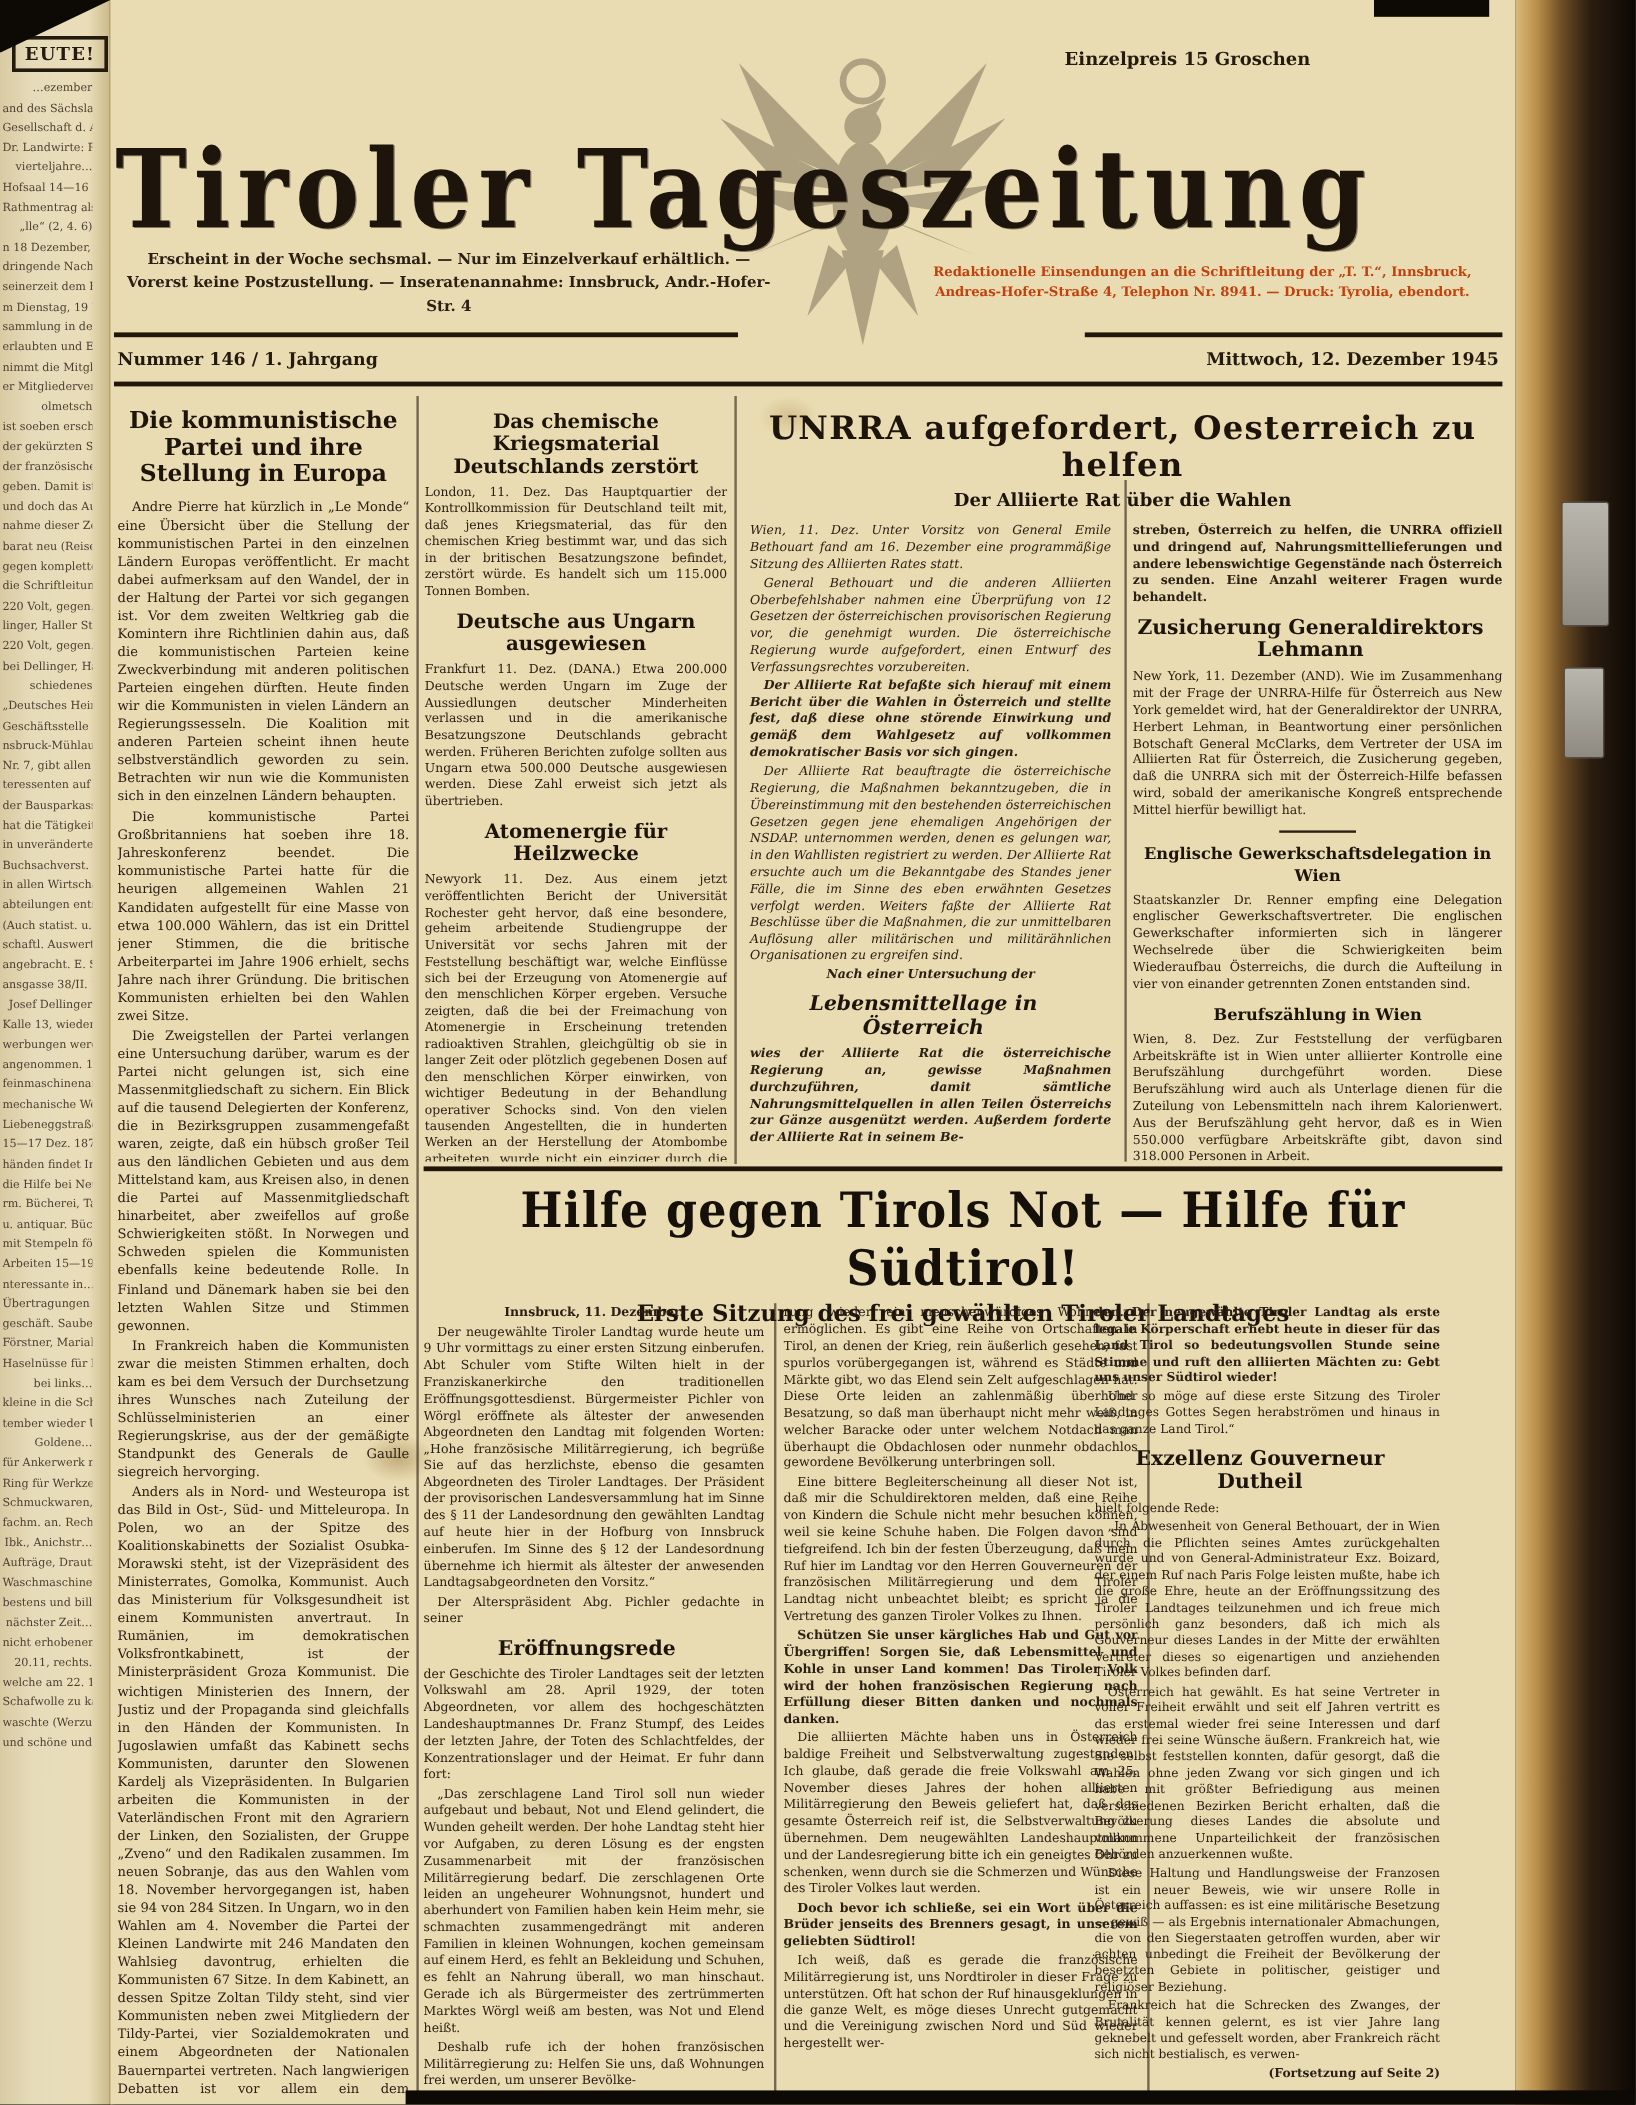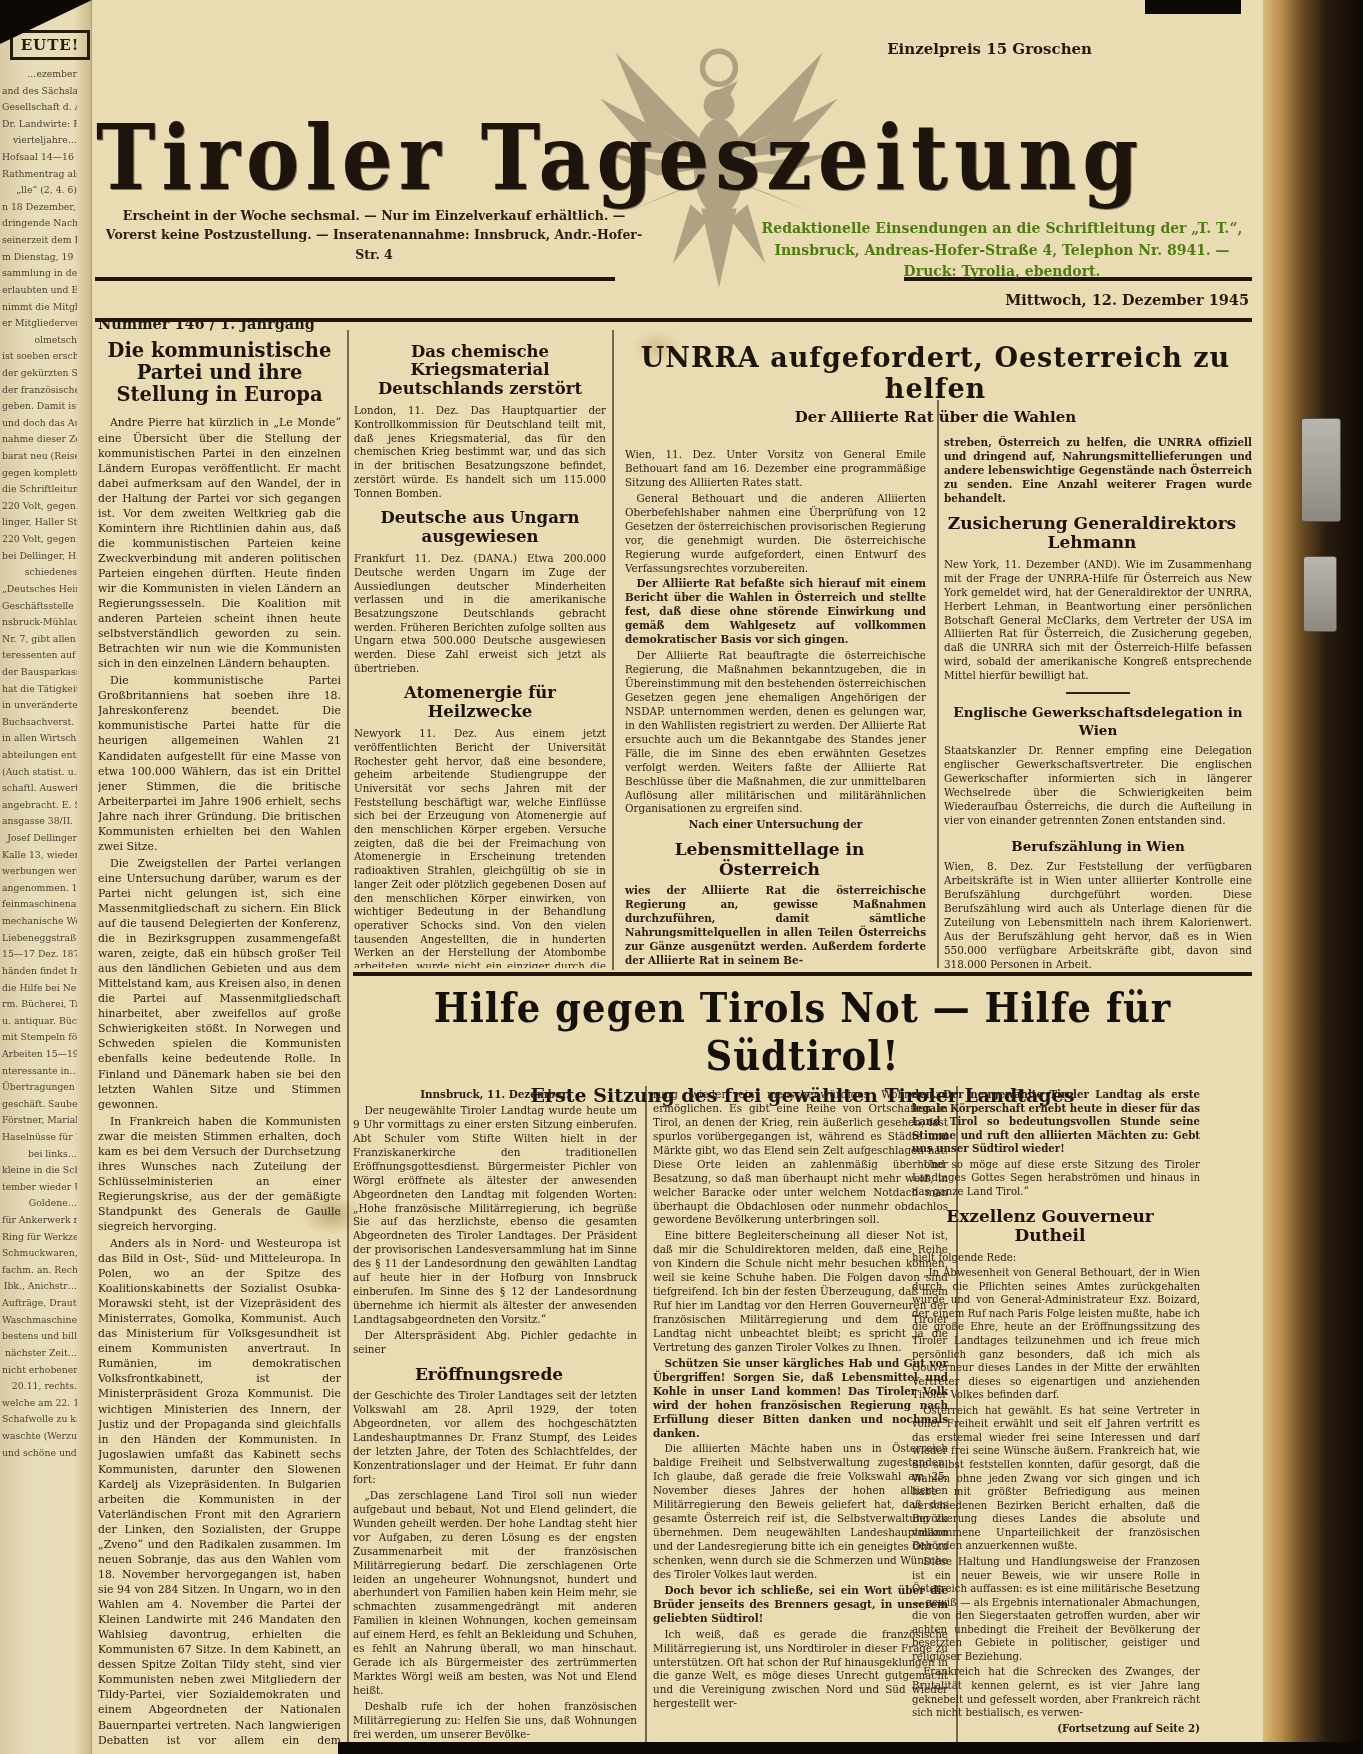--- a/index.html
+++ b/index.html
@@ -43,26 +43,26 @@
   .s3{left:540px;top:330px;width:50px;height:34px;background:radial-gradient(rgba(140,95,25,.22),rgba(140,95,25,0) 70%);}
 
   
   .price{position:absolute;top:40px;right:171px;font-size:15px;font-weight:bold;color:#241b0f;}
   .eagle{position:absolute;left:462px;top:26px;width:330px;height:286px;opacity:.62;}
   .mast-title{position:absolute;left:4px;top:104px;font-size:80px;font-weight:bold;
       letter-spacing:6px;color:#1d140c;white-space:nowrap;transform:scaleY(1.13);
       transform-origin:left top;text-shadow:1px 1px 0 rgba(29,20,12,.5);z-index:2;}
   .info-left{position:absolute;left:6px;top:206px;width:552px;font-size:12.5px;font-weight:bold;
       line-height:1.55;text-align:center;color:#2b2013;z-index:2;}
-  .info-right{position:absolute;left:660px;top:218px;width:500px;font-size:14px;font-weight:bold;
-      line-height:1.55;text-align:center;color:#4d7c0f;z-index:2;}
+  .info-right{position:absolute;left:660px;top:218px;width:500px;font-size:11px;font-weight:bold;
+      line-height:1.55;text-align:center;color:#c2410c;z-index:2;}
   .rule{position:absolute;background:#21160a;z-index:1;}
   .rule.r1a{left:3px;top:277px;width:520px;height:4px;}
   .rule.r1b{left:812px;top:277px;width:348px;height:4px;}
-  .issue{position:absolute;left:6px;top:291px;font-size:14.5px;font-weight:bold;color:#241b0f;z-index:2;margin-top:24px;}
+  .issue{position:absolute;left:6px;top:291px;font-size:14.5px;font-weight:bold;color:#241b0f;z-index:2;}
   .pubdate{position:absolute;right:14px;top:291px;font-size:14.5px;font-weight:bold;color:#241b0f;z-index:2;}
   .rule.r2{left:3px;top:318px;width:1157px;height:4px;}
 
   
   .vrule{position:absolute;width:1.5px;background:rgba(38,26,12,.6);}
   .v1{left:255px;top:330px;height:1420px;}
   .v2{left:520px;top:330px;height:640px;}
   .v3{left:845px;top:400px;height:568px;}
   .v4{left:553px;top:1086px;height:658px;}
   .v5{left:864px;top:1086px;height:658px;}
@@ -268,21 +268,21 @@
         <div>
             <p class="ni">Newyork 11. Dez. Aus einem jetzt veröffentlichten Bericht der Universität Rochester geht hervor, daß eine besondere, geheim arbeitende Studiengruppe der Universität vor sechs Jahren mit der Feststellung beschäftigt war, welche Einflüsse sich bei der Erzeugung von Atomenergie auf den menschlichen Körper ergeben. Versuche zeigten, daß die bei der Freimachung von Atomenergie in Erscheinung tretenden radioaktiven Strahlen, gleichgültig ob sie in langer Zeit oder plötzlich gegebenen Dosen auf den menschlichen Körper einwirken, von wichtiger Bedeutung in der Behandlung operativer Schocks sind. Von den vielen tausenden Angestellten, die in hunderten Werken an der Herstellung der Atombombe arbeiteten, wurde nicht ein einziger durch die Strahlenwirkung oder andere Begleiterscheinungen gesundheitlich geschädigt. In dem Bericht werden noch vielseitige, weitere Versuche erwähnt. Er begnügt sich aber in dieser Beziehung mit der Voraussage, daß in der kommenden Zeit noch weitere, für die medizinische Wissenschaft außerordentlich bedeutende Erfolge zutage treten werden.</p>
           </div>
       </div>
     </div>
 
     <div class="unrra">
       <h1>UNRRA aufgefordert, Oesterreich zu helfen</h1>
       <div class="sub">Der Alliierte Rat über die Wahlen</div>
       <div class="unrra-cols">
-        <div class="col colA" style="position:relative;left:0;top:12px;">
+        <div class="col colA" style="position:relative;left:0;top:0;font-style:italic;">
             <p class="ni">Wien, 11. Dez. Unter Vorsitz von General Emile Bethouart fand am 16. Dezember eine programmäßige Sitzung des Alliierten Rates statt.</p>
             <p>General Bethouart und die anderen Alliierten Oberbefehlshaber nahmen eine Überprüfung von 12 Gesetzen der österreichischen provisorischen Regierung vor, die genehmigt wurden. Die österreichische Regierung wurde aufgefordert, einen Entwurf des Verfassungsrechtes vorzubereiten.</p>
             <p class="b">Der Alliierte Rat befaßte sich hierauf mit einem Bericht über die Wahlen in Österreich und stellte fest, daß diese ohne störende Einwirkung und gemäß dem Wahlgesetz auf vollkommen demokratischer Basis vor sich gingen.</p>
             <p>Der Alliierte Rat beauftragte die österreichische Regierung, die Maßnahmen bekanntzugeben, die in Übereinstimmung mit den bestehenden österreichischen Gesetzen gegen jene ehemaligen Angehörigen der NSDAP. unternommen werden, denen es gelungen war, in den Wahllisten registriert zu werden. Der Alliierte Rat ersuchte auch um die Bekanntgabe des Standes jener Fälle, die im Sinne des eben erwähnten Gesetzes verfolgt werden. Weiters faßte der Alliierte Rat Beschlüsse über die Maßnahmen, die zur unmittelbaren Auflösung aller militärischen und militärähnlichen Organisationen zu ergreifen sind.</p>
             <p class="ctr b ni">Nach einer Untersuchung der</p>
             <p class="subhead">Lebensmittellage in Österreich</p>
             <p class="b ni">wies der Alliierte Rat die österreichische Regierung an, gewisse Maßnahmen durchzuführen, damit sämtliche Nahrungsmittelquellen in allen Teilen Österreichs zur Gänze ausgenützt werden. Außerdem forderte der Alliierte Rat in seinem Be-</p>
           </div>
         <div class="col colB" style="position:relative;left:0;top:0;">
             <p class="b ni">streben, Österreich zu helfen, die UNRRA offiziell und dringend auf, Nahrungsmittellieferungen und andere lebenswichtige Gegenstände nach Österreich zu senden. Eine Anzahl weiterer Fragen wurde behandelt.</p>

